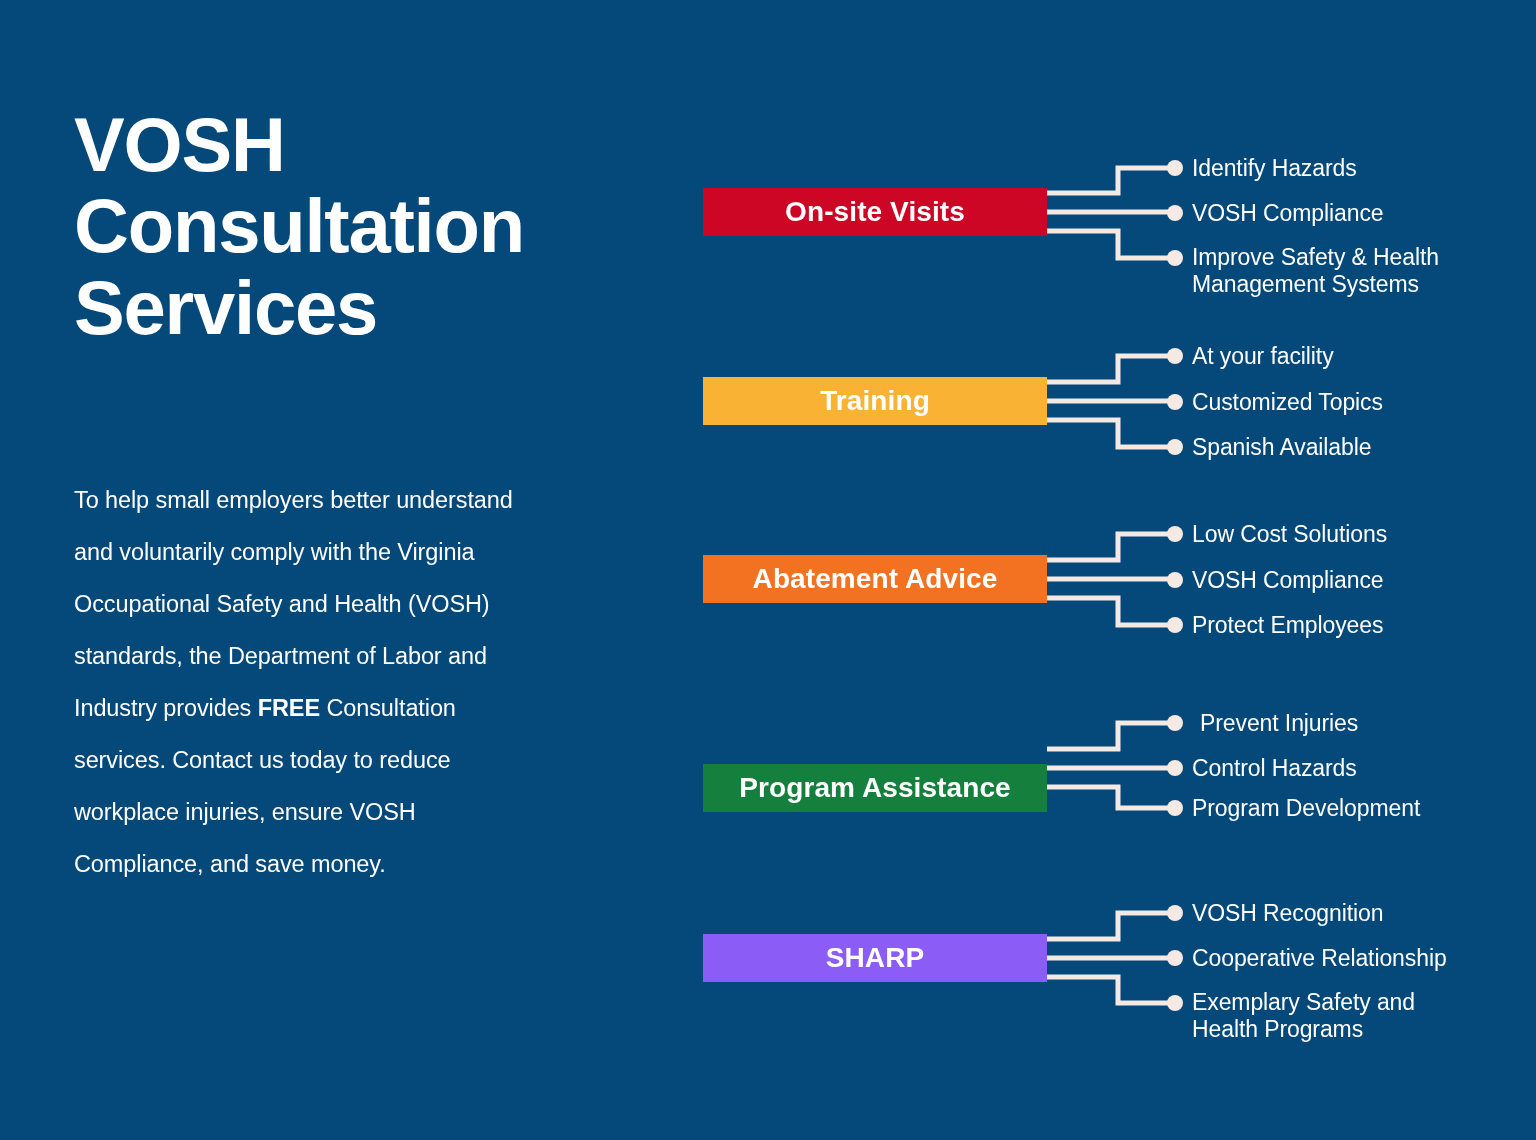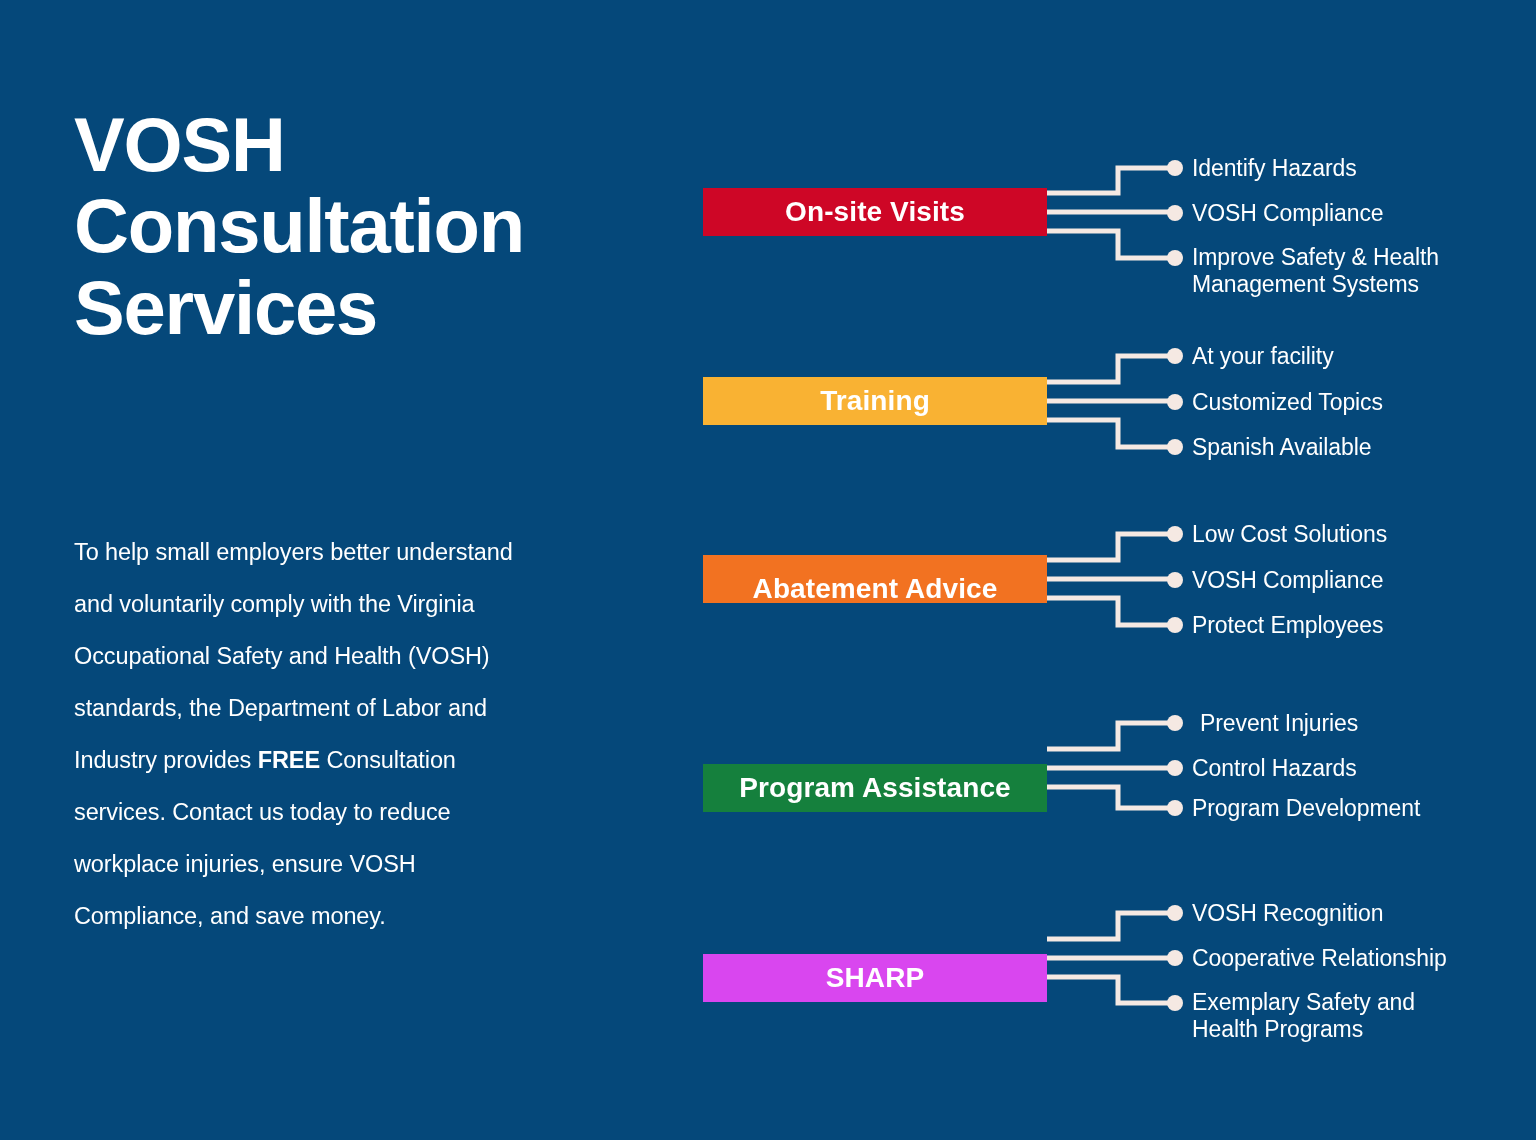--- a/index.html
+++ b/index.html
@@ -30,21 +30,21 @@
     font-weight: 700;
     line-height: 1.07;
     letter-spacing: -1.2px;
     margin: 0;
     white-space: pre-line;
   }
 
   #intro-paragraph {
     position: absolute;
     left: 74px;
-    top: 502px;
+    top: 450px;
     width: 470px;
     color: #ffffff;
     font-size: 23.5px;
     font-weight: 400;
     line-height: 52px;
     letter-spacing: -0.1px;
   }
   #intro-paragraph .free {
     font-weight: 700;
   }
@@ -132,21 +132,21 @@
         <path d="M 0 65 L 128 65" fill="none" stroke="#f5e9e3" stroke-width="5" stroke-linecap="butt" stroke-linejoin="miter"></path>
         <circle cx="128" cy="66" r="8" fill="#f5e9e3"></circle>
         <path d="M 0 84 L 71 84 L 71 111 L 128 111" fill="none" stroke="#f5e9e3" stroke-width="5" stroke-linecap="butt" stroke-linejoin="miter"></path>
         <circle cx="128" cy="111" r="8" fill="#f5e9e3"></circle>
       </svg>
       <div class="leaf" style="top: 343px;">At your facility</div>
       <div class="leaf" style="top: 389px;">Customized Topics</div>
       <div class="leaf" style="top: 434px;">Spanish Available</div>
     </div>
     <div class="branch" style="top: 0px;">
-      <div class="branch-box" style="top: 555px; background: rgb(242, 114, 33); align-items: flex-end;">
+      <div class="branch-box" style="top: 555px; background: rgb(242, 114, 33);">
         <span class="branch-box-label">Abatement Advice</span>
       </div>
       <svg width="140" height="131" style="position: absolute; left: 1047px; top: 514px; overflow: visible;">
         <path d="M 0 46 L 71 46 L 71 20 L 128 20" fill="none" stroke="#f5e9e3" stroke-width="5" stroke-linecap="butt" stroke-linejoin="miter"></path>
         <circle cx="128" cy="20" r="8" fill="#f5e9e3"></circle>
         <path d="M 0 65 L 128 65" fill="none" stroke="#f5e9e3" stroke-width="5" stroke-linecap="butt" stroke-linejoin="miter"></path>
         <circle cx="128" cy="66" r="8" fill="#f5e9e3"></circle>
         <path d="M 0 84 L 71 84 L 71 111 L 128 111" fill="none" stroke="#f5e9e3" stroke-width="5" stroke-linecap="butt" stroke-linejoin="miter"></path>
         <circle cx="128" cy="111" r="8" fill="#f5e9e3"></circle>
       </svg>
@@ -164,21 +164,21 @@
         <path d="M 0 65 L 128 65" fill="none" stroke="#f5e9e3" stroke-width="5" stroke-linecap="butt" stroke-linejoin="miter"></path>
         <circle cx="128" cy="65" r="8" fill="#f5e9e3"></circle>
         <path d="M 0 84 L 71 84 L 71 105 L 128 105" fill="none" stroke="#f5e9e3" stroke-width="5" stroke-linecap="butt" stroke-linejoin="miter"></path>
         <circle cx="128" cy="105" r="8" fill="#f5e9e3"></circle>
       </svg>
       <div class="leaf" style="top: 710px; margin-left: 8px;">Prevent Injuries</div>
       <div class="leaf" style="top: 755px;">Control Hazards</div>
       <div class="leaf" style="top: 795px;">Program Development</div>
     </div>
     <div class="branch" style="top: 0px;">
-      <div class="branch-box" style="top: 934px; background: #d946ef; margin-top: 20px;">
+      <div class="branch-box" style="top: 934px; background: #8b5cf6;">
         <span class="branch-box-label">SHARP</span>
       </div>
       <svg width="140" height="130" style="position: absolute; left: 1047px; top: 893px; overflow: visible;">
         <path d="M 0 46 L 71 46 L 71 20 L 128 20" fill="none" stroke="#f5e9e3" stroke-width="5" stroke-linecap="butt" stroke-linejoin="miter"></path>
         <circle cx="128" cy="20" r="8" fill="#f5e9e3"></circle>
         <path d="M 0 65 L 128 65" fill="none" stroke="#f5e9e3" stroke-width="5" stroke-linecap="butt" stroke-linejoin="miter"></path>
         <circle cx="128" cy="65" r="8" fill="#f5e9e3"></circle>
         <path d="M 0 84 L 71 84 L 71 110 L 128 110" fill="none" stroke="#f5e9e3" stroke-width="5" stroke-linecap="butt" stroke-linejoin="miter"></path>
         <circle cx="128" cy="110" r="8" fill="#f5e9e3"></circle>
       </svg>

